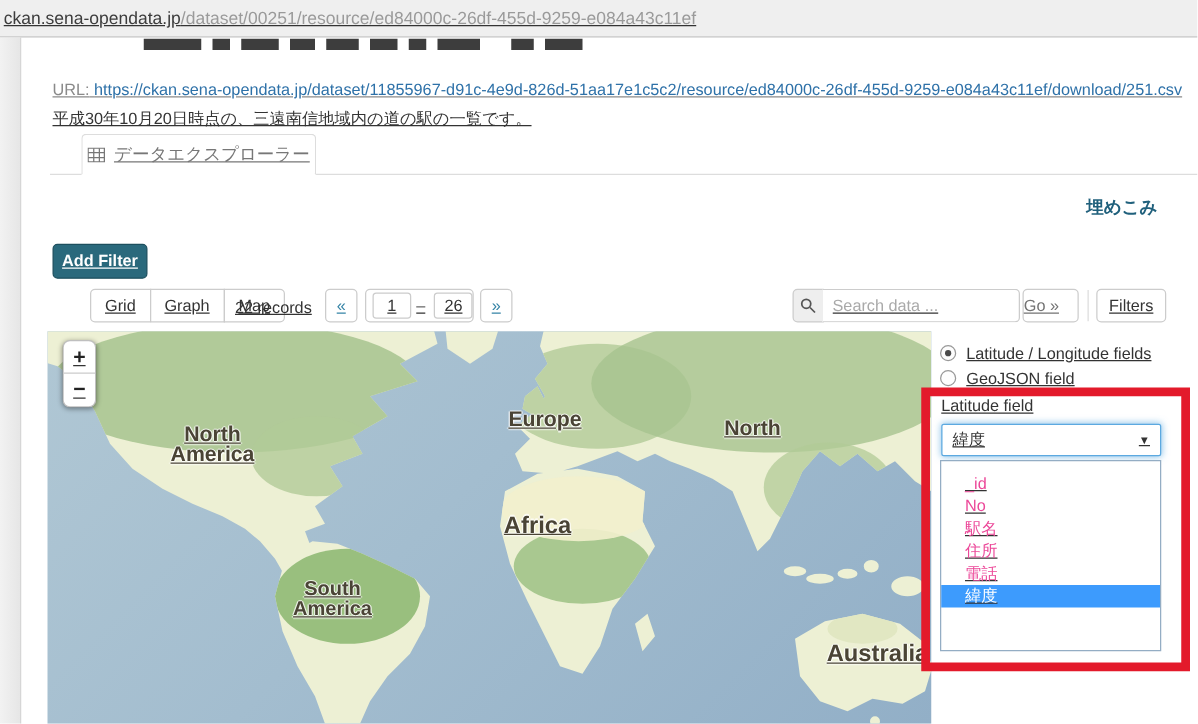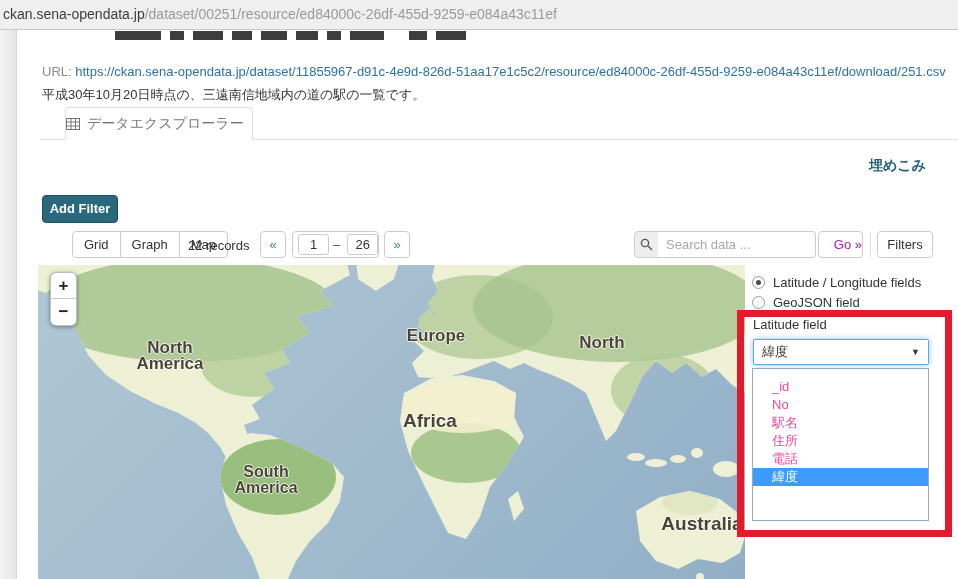--- a/index.html
+++ b/index.html
@@ -2,21 +2,21 @@
 <html><head>
 <meta charset="utf-8">
 <style>
   * { margin:0; padding:0; box-sizing:border-box; }
   html,body { width:958px; height:579px; }
   body {
     position:relative; width:958px; height:579px; overflow:hidden;
     background:#fff; font-family:"Liberation Sans","DejaVu Sans",sans-serif;
     color:#333;
   }
-  .abs { position:absolute; }
+  .abs { position:absolute;text-decoration:underline; }
 
   
   .urlbar { left:0; top:0; width:958px; height:30px; background:#efefef;
             border-bottom:1px solid #c9c9c9; line-height:29px; font-size:14px; }
   .urlbar .domain { color:#3c3c3c; padding-left:3px; }
   .urlbar .path   { color:#9a9a9a; }
 
   
   .side-strip { left:0; top:30px; width:17px; height:549px;
                 background:linear-gradient(to right,#f2f2f2,#e6e6e6);
@@ -27,21 +27,21 @@
   .clipped-title i { display:block; height:9px; background:#3d3d3d; }
 
   .url-line { left:42px; top:64px; font-size:13px; color:#8a8a8a; white-space:nowrap; }
   .url-line a { color:#2e71a8; text-decoration:none; }
   .desc-line { left:42px; top:86px; font-size:13px; color:#333; }
 
   
   .tab-underline { left:40px; top:139px; right:0; height:0; border-top:1px solid #ddd; }
   .tab { left:65px; top:107px; width:188px; height:33px; background:#fff;
          border:1px solid #ddd; border-bottom:1px solid #fff; border-radius:4px 4px 0 0;
-         color:#777; font-size:14px; display:flex; align-items:center; justify-content:flex-start; gap:7px; z-index:2;}
+         color:#777; font-size:14px; display:flex; align-items:center; justify-content:center; gap:7px; z-index:2;}
   .tab svg { display:block; }
 
   .embed-link { top:157px; left:866px; width:60px; text-align:right; font-size:14px; font-weight:bold;
                 color:#20607c; text-decoration:none; }
 
   
   .btn-addfilter { left:42px; top:195px; width:76px; height:28px; background:#2a697c;
                    border:1px solid #1d4f5e; border-radius:4px; color:#fff; font-weight:bold;
                    font-size:13px; text-align:center; line-height:26px; cursor:pointer; }
   .viewgroup { left:42px; top:231px; display:flex;padding-left:30px; }
@@ -61,21 +61,21 @@
   .pg-box .dash { margin:0 2px 0 4px; color:#555; font-size:13px; }
 
   .search-addon { left:634px; top:231px; width:25px; height:27px; background:#eee;
                   border:1px solid #ccc; border-radius:4px 0 0 4px;
                   display:flex; align-items:center; justify-content:center; }
   .search-input { left:658px; top:231px; width:158px; height:27px; border:1px solid #ccc;
                   border-left:none; border-radius:0 4px 4px 0; font-size:13px; padding:0 8px;
                   color:#333; font-family:inherit; }
   .search-input::placeholder { color:#a9a9a9; }
   .btn-go { left:818px; top:231px; width:45px; height:27px; background:#fff; border:1px solid #ccc;
-            border-radius:4px; font-size:13px; color:#a21caf; text-align:right; line-height:25px; cursor:pointer; }
+            border-radius:4px; font-size:13px; color:#737373; text-align:left; line-height:25px; cursor:pointer; }
   .toolbar-divider { left:870px; top:232px; width:1px; height:25px; background:#ddd; }
   .btn-filters { left:877px; top:231px; width:56px; height:27px; background:#fff; border:1px solid #ccc;
                  border-radius:4px; font-size:13px; color:#333; text-align:center; line-height:25px; cursor:pointer; }
 
   
   .map { left:38px; top:265px; width:707px; height:314px; overflow:hidden;
          background:linear-gradient(135deg,#b0c7d4 0%,#a3bdcf 45%,#92afc7 100%); }
   .map svg { position:absolute; left:0; top:0; }
   .map-label { position:absolute; font-weight:bold; color:#4a4435; text-align:center;
                text-shadow:0 1px 0 rgba(255,255,255,.75), 0 -1px 0 rgba(255,255,255,.75),

